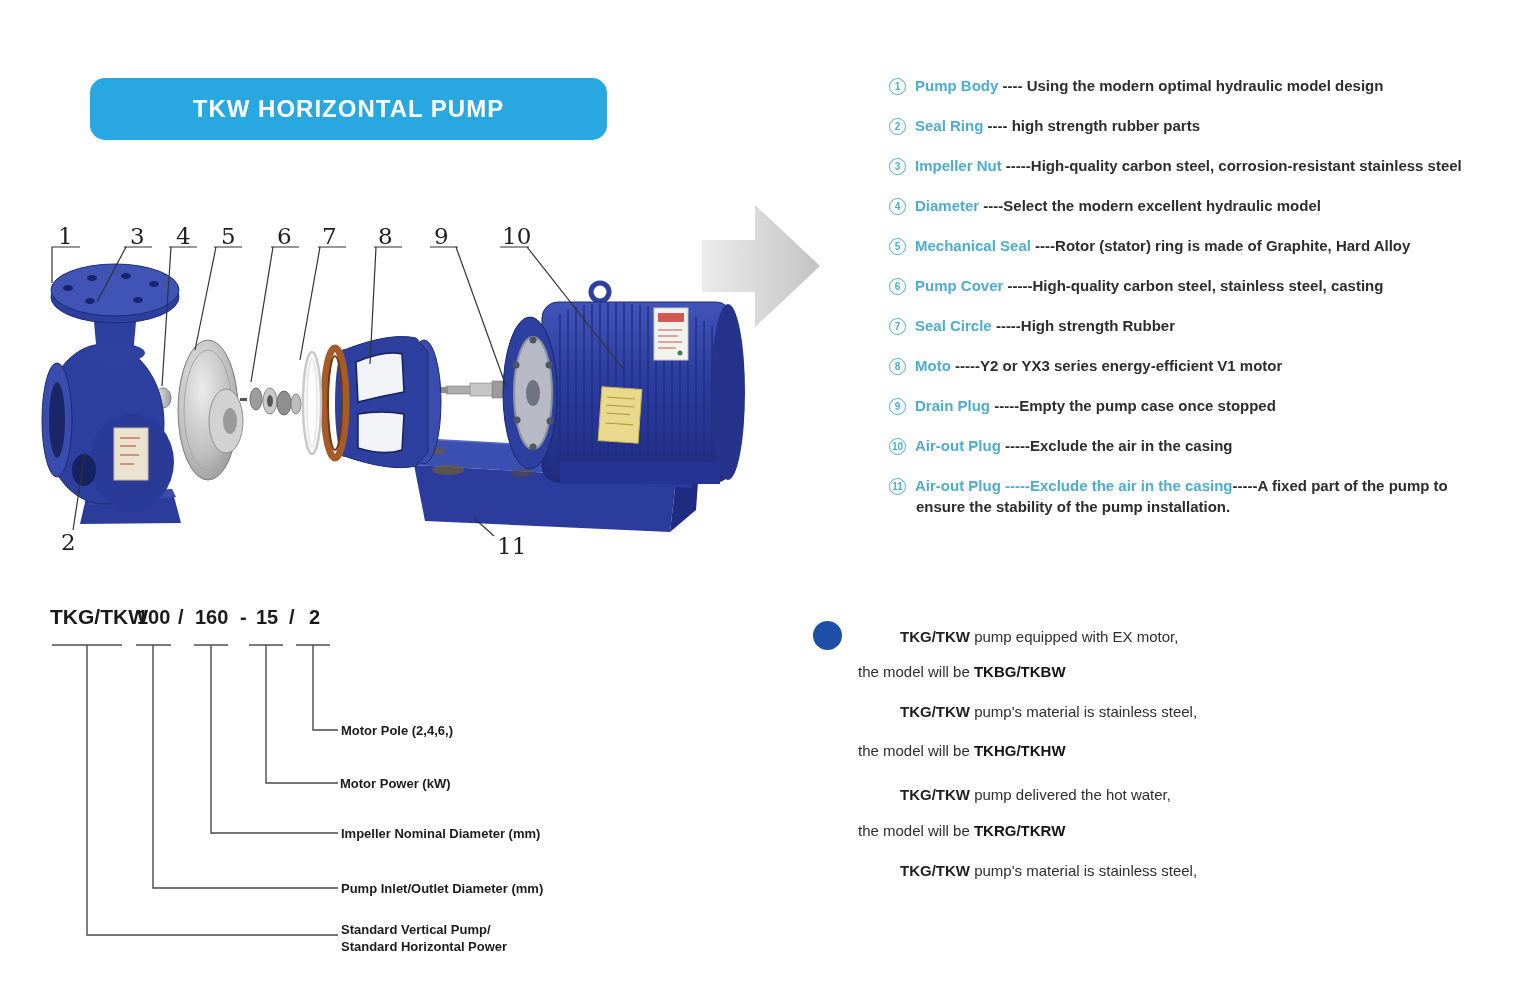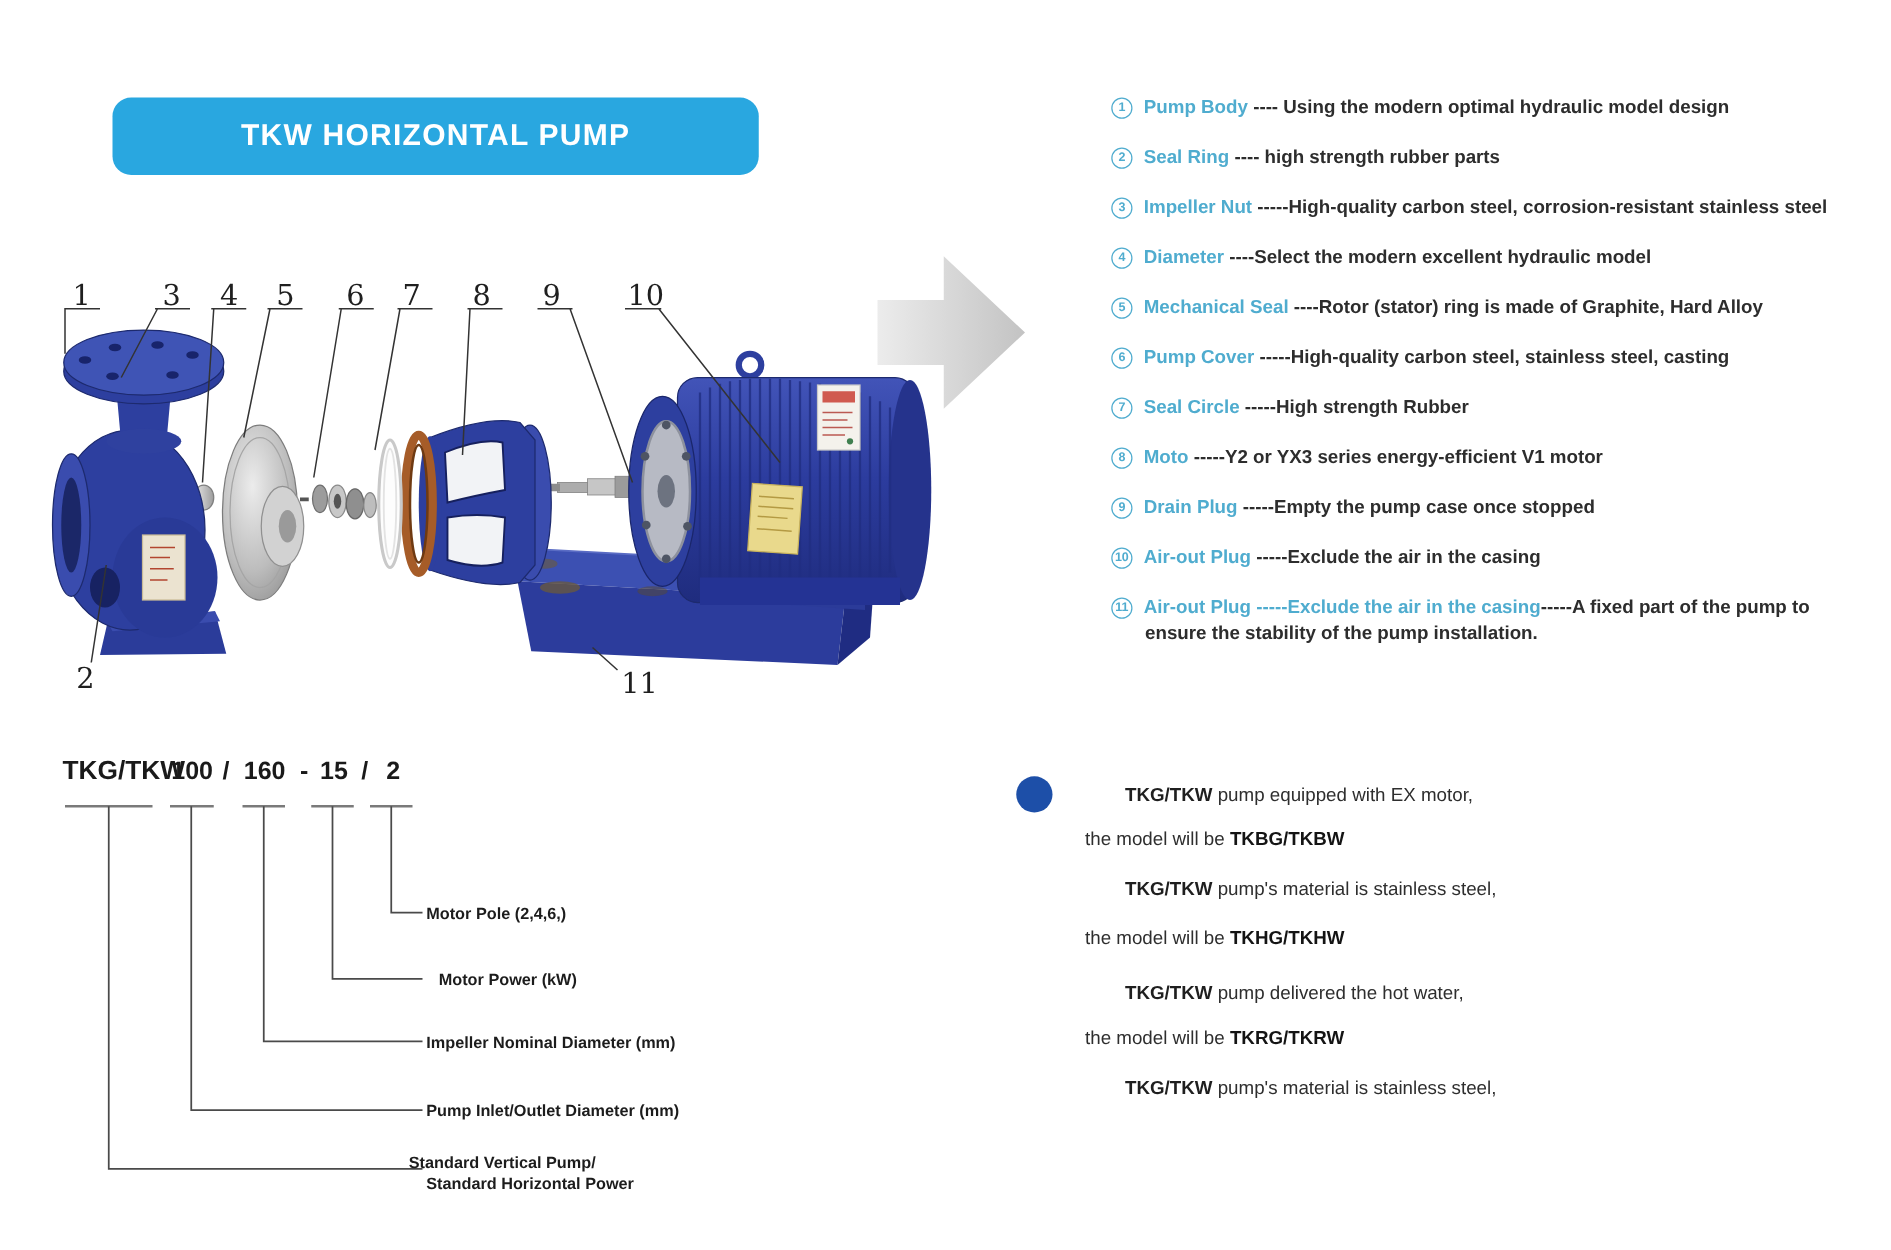--- a/index.html
+++ b/index.html
@@ -28,21 +28,21 @@
   .pname{color:#4faccf;}
   .pdesc{color:#2d2d2d;}
   .part-cont{margin-top:-19px;margin-left:27px;height:18px;line-height:18px;font-size:15px;color:#2d2d2d;}
   
   .mtoken{position:absolute;font-weight:700;color:#1a1a1a;white-space:nowrap;}
   .tree-svg{position:absolute;left:0;top:0;pointer-events:none;}
   .tree-label{position:absolute;font-size:13px;font-weight:700;color:#1c1c1c;line-height:17px;white-space:nowrap;}
   
   .dot{position:absolute;left:813px;top:621px;width:29px;height:29px;border-radius:50%;background:#1d4fa8;}
   .v-line{position:absolute;left:900px;font-size:15px;color:#2e2e2e;white-space:nowrap;}
-  .v-line.indent{left:858px;margin-left:10px;}
+  .v-line.indent{left:858px;}
   .v-bold{font-weight:700;color:#1f1f1f;}
   .v-model{font-weight:700;color:#141414;}
   .v-model-big{font-weight:700;font-size:19px;color:#111111;}
 </style>
 </head>
 <body>
 
 <div class="page">
 
   <div class="banner">
@@ -257,24 +257,24 @@
     <g stroke="#4a4a4a" stroke-width="1.4" fill="none">
       <path d="M87,645 V935 H338"></path>
       <path d="M153,645 V888 H338"></path>
       <path d="M211,645 V833 H338"></path>
       <path d="M266,645 V783 H338"></path>
       <path d="M313,645 V730 H338"></path>
     </g>
   </svg>
 
   <div class="tree-label" style="left:341px;top:722px;">Motor Pole (2,4,6,)</div>
-  <div class="tree-label" style="left:341px;top:775px;padding-left:10px;">Motor Power  (kW)</div>
+  <div class="tree-label" style="left:330px;top:775px;padding-left:10px;">Motor Power  (kW)</div>
   <div class="tree-label" style="left:341px;top:825px;">Impeller Nominal Diameter (mm)</div>
   <div class="tree-label" style="left:341px;top:880px;">Pump Inlet/Outlet Diameter (mm)</div>
-  <div class="tree-label" style="left:327px;top:921px;">Standard Vertical  Pump/</div>
+  <div class="tree-label" style="left:341px;top:921px;">Standard Vertical  Pump/</div>
   <div class="tree-label" style="left:341px;top:938px;">Standard  Horizontal Power</div>
 
   <div class="dot"></div>
   <div class="v-line" style="top:628px;">
     <span class="v-bold">TKG/TKW</span><span> pump equipped with EX motor,</span>
   </div>
   <div class="v-line indent" style="top:663px;">
     <span>the model will be </span><span class="v-model">TKBG/TKBW</span>
   </div>
   <div class="v-line" style="top:703px;">

